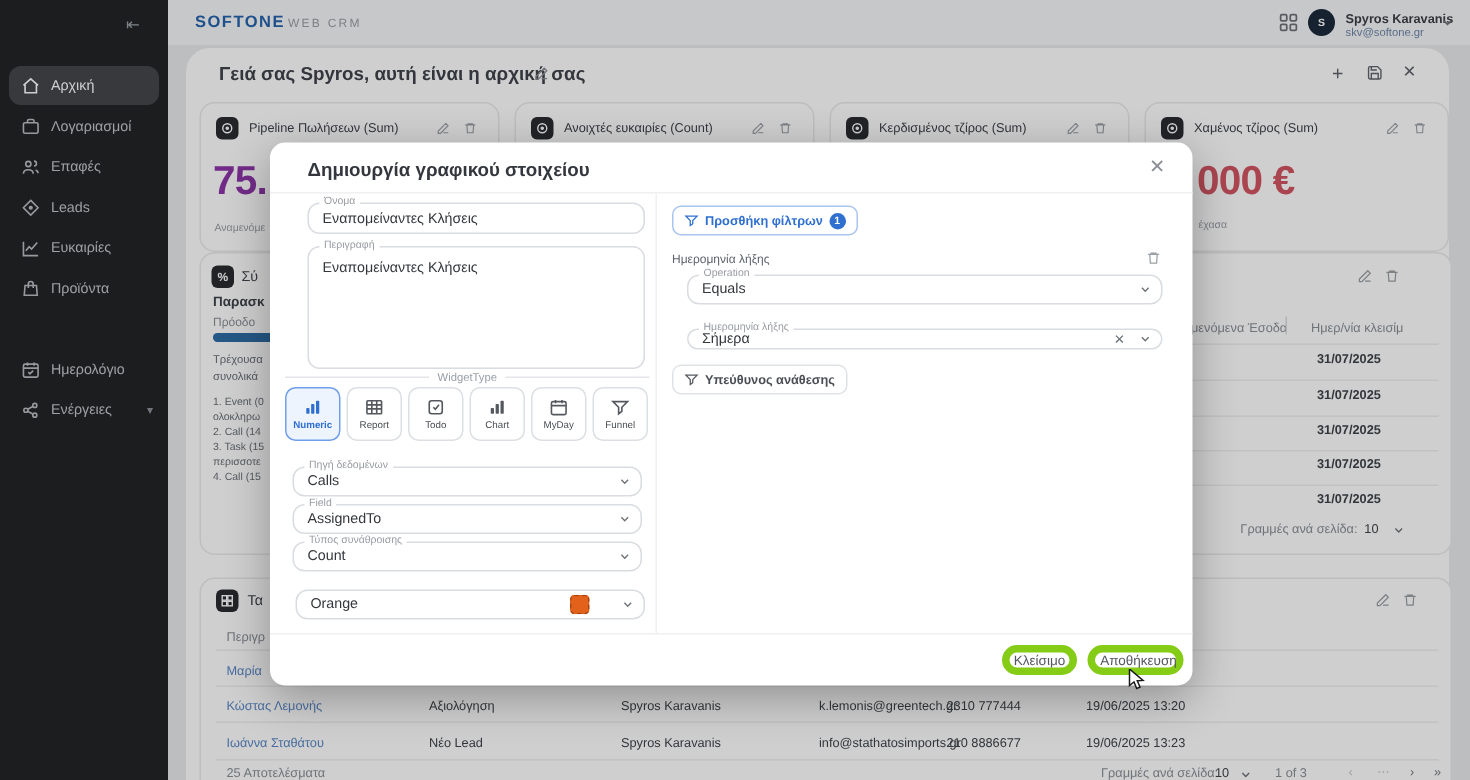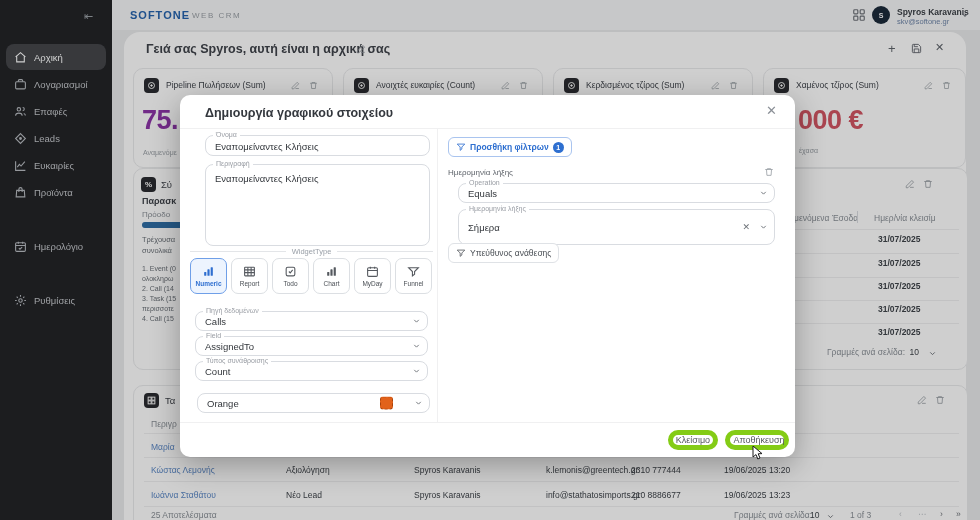--- a/index.html
+++ b/index.html
@@ -72,21 +72,21 @@
 
   .wt-row{position:absolute;left:10px;top:163px;display:flex;gap:4px;}
   .wt{width:37px;height:36px;border:1px solid #dcdfe3;border-radius:7px;background:#fff;box-sizing:border-box;
       display:flex;flex-direction:column;align-items:center;justify-content:center;gap:2px;color:#55595f;}
   .wt span{font-size:6.5px;color:#4a4f55;}
   .wt.sel{border:1.5px solid #6f9fe8;background:#edf4fe;color:#2f6fd0;}
   .wt.sel span{color:#2f6fd0;font-weight:700;}
 
   .btn-filter{position:absolute;display:flex;align-items:center;gap:4px;border:1px solid #a9c4ef;border-radius:6px;
               padding:0 7px;height:20px;box-sizing:border-box;font-size:8.5px;color:#2e6fd0;font-weight:600;background:#fff;}
-  .btn-filter.gray{border-color:#dfe2e6;color:#4a4f55;font-weight:400;}
+  .btn-filter.gray{border-color:#dfe2e6;color:#4a4f55;font-weight:700;}
   .badge{width:11px;height:11px;border-radius:50%;background:#2e6fd0;color:#fff;font-size:7px;
          display:flex;align-items:center;justify-content:center;}
   .swatch{position:absolute;right:36px;top:50%;transform:translateY(-50%);width:13px;height:13px;border-radius:3px;
           background:#e2621b;border:1.5px dashed #a8430c;box-sizing:border-box;}
   .m-btn{position:absolute;height:20px;border:5px solid #84cc16;border-radius:11px;background:#fff;box-sizing:border-box;
          display:flex;align-items:center;justify-content:center;gap:4px;font-size:9px;color:#53575d;}
   .cursor{position:absolute;left:752px;top:446px;z-index:30;}
 </style>
 </head>
 <body>
@@ -140,26 +140,29 @@
       <span>Προϊόντα</span>
     </div>
     <div class="nav-item" style="top:233px">
       <svg class="nav-ico" viewBox="0 0 24 24" fill="none" stroke="currentColor" stroke-width="2">
           <rect x="3" y="5" width="18" height="16" rx="2"></rect>
           <path d="M8 3v4M16 3v4M3 10h18"></path>
           <polyline points="9 15 11 17 15 13"></polyline>
         </svg>
       <span>Ημερολόγιο</span>
     </div>
-    <div class="nav-item" style="top:287px">
-      <svg class="nav-ico" viewBox="0 0 24 24" fill="none" stroke="currentColor" stroke-width="2">
-          <circle cx="12" cy="12" r="3.2"></circle>
-          <path d="M12 2v3M12 19v3M2 12h3M19 12h3M4.9 4.9l2.1 2.1M17 17l2.1 2.1M19.1 4.9L17 7M7 17l-2.1 2.1"></path>
-        </svg>
-      <span>Ρυθμίσεις</span>
+    <div class="nav-item" style="top:260px">
+      <svg class="nav-ico" viewBox="0 0 24 24" fill="none" stroke="currentColor" stroke-width="2">
+          <circle cx="6" cy="12" r="2.5"></circle>
+          <circle cx="17" cy="6" r="2.5"></circle>
+          <circle cx="17" cy="18" r="2.5"></circle>
+          <path d="M8.2 10.8L15 7M8.2 13.2L15 17"></path>
+        </svg>
+      <span>Ενέργειες</span>
+      <span class="nav-chev">▾</span>
     </div>
   </div>
 
   <div class="topbar">
     <span class="logo">SOFTONE</span>
     <span class="applabel">WEB CRM</span>
     <svg class="i" style="position:absolute;left:740px;top:8px" width="14" height="14" viewBox="0 0 24 24" fill="none" stroke="#6d7278" stroke-width="2">
         <rect x="3" y="3" width="7" height="7" rx="1.5"></rect>
         <rect x="14" y="3" width="7" height="7" rx="1.5"></rect>
         <rect x="3" y="14" width="7" height="7" rx="1.5"></rect>
@@ -457,21 +460,21 @@
         <path d="M3 6h18M8 6V4h8v2M6 6l1 14h10l1-14"></path>
       </svg>
 
     <div class="field" style="left:278px;top:88px;width:317px;height:20px">
       <span class="flabel">Operation</span>
       <span class="fvalue">Equals</span>
       <svg class="fchev" width="9" height="9" viewBox="0 0 24 24" fill="none" stroke="currentColor" stroke-width="2.5">
           <polyline points="6 9 12 15 18 9"></polyline>
         </svg>
     </div>
-    <div class="field" style="left:278px;top:114px;width:317px;height:36px">
+    <div class="field" style="left:278px;top:124px;width:317px;height:14px">
       <span class="flabel">Ημερομηνία λήξης</span>
       <span class="fvalue">Σήμερα</span>
       <span class="fclear">✕</span>
       <svg class="fchev" width="9" height="9" viewBox="0 0 24 24" fill="none" stroke="currentColor" stroke-width="2.5">
           <polyline points="6 9 12 15 18 9"></polyline>
         </svg>
     </div>
 
     <div class="btn-filter gray" style="left:268px;top:148px">
       <svg width="10" height="10" viewBox="0 0 24 24" fill="none" stroke="#55595f" stroke-width="2">

